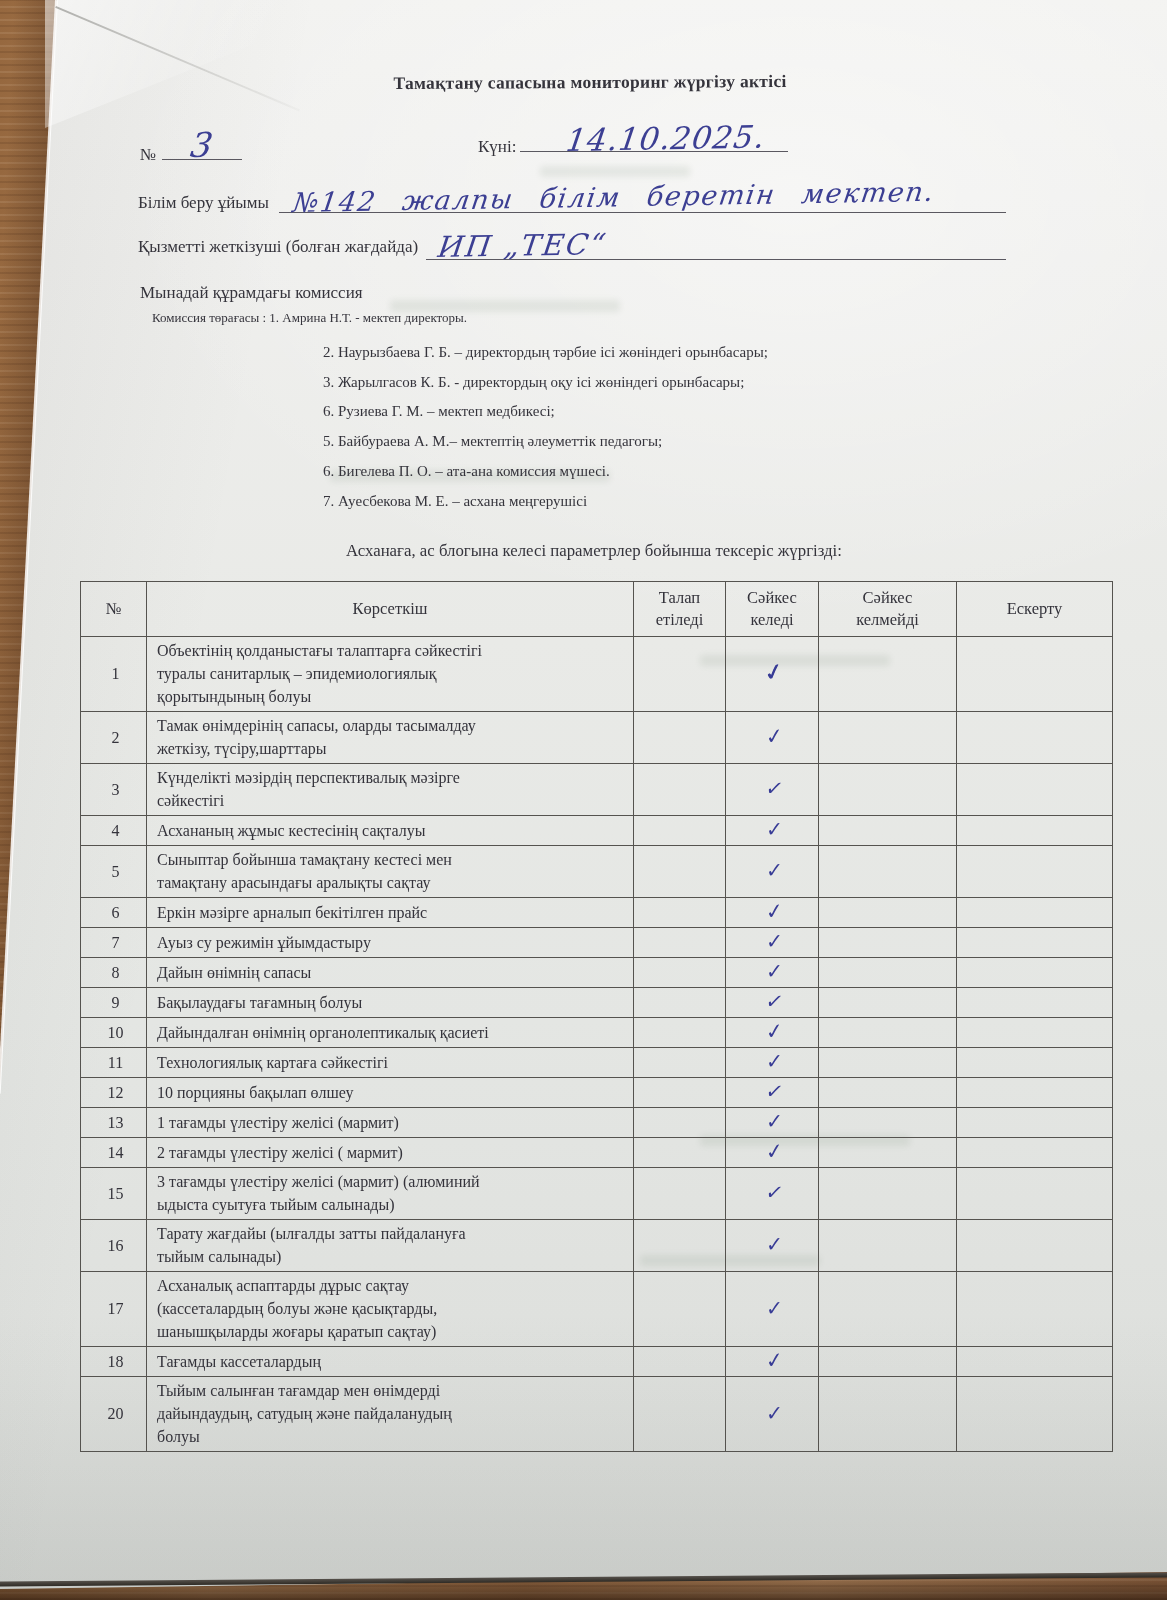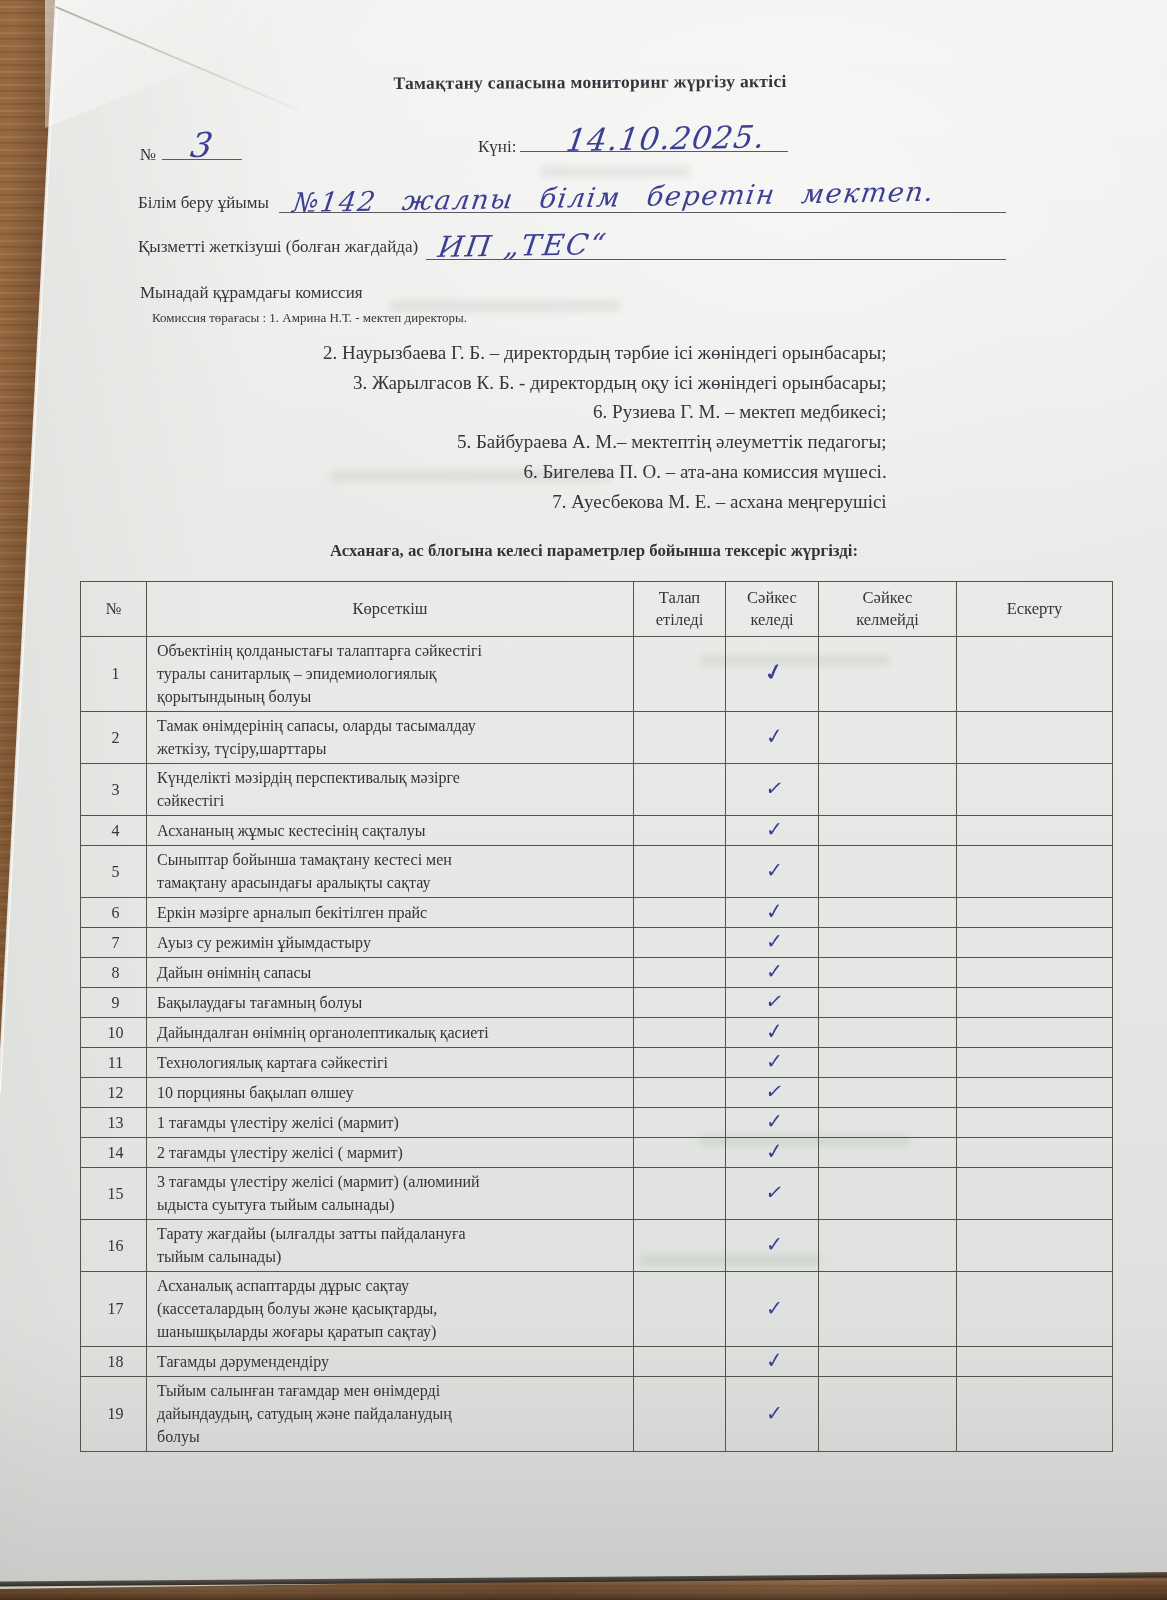--- a/index.html
+++ b/index.html
@@ -65,25 +65,25 @@
   .org-field{position:absolute;top:188px;left:138px;width:868px;display:flex;align-items:flex-end;}
   .org-field .blank{flex:1;height:24px;margin-left:10px;}
   .org-field .hand{font-size:27px;left:12px;bottom:-6px;letter-spacing:1.5px;word-spacing:16px;}
 
   .provider-field{position:absolute;top:237px;left:138px;width:868px;display:flex;align-items:flex-start;}
   .provider-field .blank{flex:1;height:22px;margin-left:8px;}
   .provider-field .hand{font-size:29px;left:10px;bottom:-5px;letter-spacing:2px;}
 
   .commission-intro{position:absolute;top:283px;left:140px;font-size:17px;text-align:center;}
   .commission-chair{position:absolute;top:310px;left:152px;font-size:13px;}
-  .commission-members{position:absolute;top:338px;left:323px;font-size:19px;text-align:right;}
+  .commission-members{position:absolute;top:338px;left:323px;font-size:15px;}
   .commission-members div{line-height:29.7px;white-space:nowrap;}
 
   .table-heading{position:absolute;top:541px;left:144px;width:900px;text-align:center;
-    font-size:16.8px;font-weight:bold;}
+    font-size:16.8px;font-weight:normal;}
 
   table.inspection{position:absolute;top:581px;left:80px;width:1032px;border-collapse:collapse;
     table-layout:fixed;}
   table.inspection th, table.inspection td{border:1.4px solid #55534f;}
   table.inspection th{font-weight:normal;font-size:16.5px;text-align:center;vertical-align:middle;
     white-space:pre-line;padding:5px 4px;height:42px;line-height:22px;color:#34333b;}
   table.inspection td{font-size:16px;line-height:23px;padding:2px 6px 3px 10px;color:#34333b;}
   td.c-num{text-align:center;vertical-align:middle;padding-left:4px;}
   td.c-text{white-space:pre-line;}
   td.c-mid{text-align:center;vertical-align:middle;}
@@ -318,28 +318,28 @@
           <td class="c-text">Асханалық аспаптарды дұрыс  сақтау
 (кассеталардың болуы және қасықтарды,
 шанышқыларды жоғары қаратып  сақтау)</td>
           <td class="c-mid"></td>
           <td class="c-mid"><span class="check">✓</span></td>
           <td class="c-mid"></td>
           <td class="c-mid"></td>
         </tr>
         <tr>
           <td class="c-num">18</td>
-          <td class="c-text">Тағамды  дәрумендендіру</td>
-          <td class="c-mid"></td>
-          <td class="c-mid"><span class="check">✓</span></td>
-          <td class="c-mid"></td>
-          <td class="c-mid"></td>
-        </tr>
-        <tr>
-          <td class="c-num">19</td>
+          <td class="c-text">Тағамды  кассеталардың</td>
+          <td class="c-mid"></td>
+          <td class="c-mid"><span class="check">✓</span></td>
+          <td class="c-mid"></td>
+          <td class="c-mid"></td>
+        </tr>
+        <tr>
+          <td class="c-num">20</td>
           <td class="c-text">Тыйым  салынған  тағамдар  мен өнімдерді
 дайындаудың,  сатудың  және  пайдаланудың
 болуы</td>
           <td class="c-mid"></td>
           <td class="c-mid"><span class="check">✓</span></td>
           <td class="c-mid"></td>
           <td class="c-mid"></td>
         </tr>
       </tbody>
   </table>

